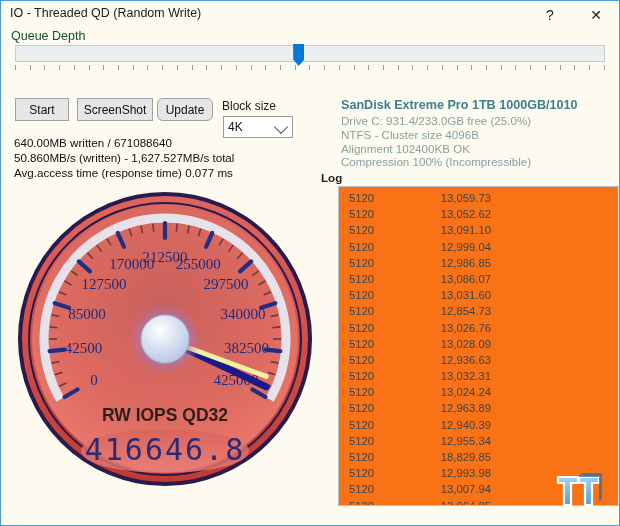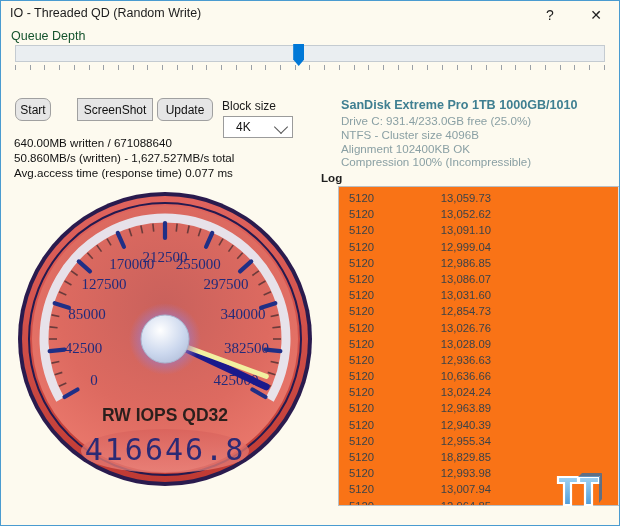--- a/index.html
+++ b/index.html
@@ -56,32 +56,32 @@
   .slider-ticks i{display:block;width:1px;height:5px;background:#9aa0a6;}
 
   
   .btn{
     position:absolute;top:97px;height:23px;
     background:#e6e6e6;border:1px solid #a0a0a0;
     font-family:"Liberation Sans",sans-serif;font-size:12px;color:#101010;
     box-sizing:border-box;cursor:default;
     display:flex;align-items:center;justify-content:center;
   }
-  #btn-start{left:14px;width:36px;border-radius:7px;}
+  #btn-start{left:14px;width:54px;}
   #btn-screenshot{left:76px;width:76px;}
   #btn-update{left:156px;width:56px;border-radius:6px;}
 
   .bs-label{position:absolute;left:221px;top:98px;font-size:12px;color:#1a1a1a;}
   .bs-select{
     position:absolute;left:222px;top:115px;width:70px;height:22px;
     background:#fff;border:1px solid #9b9b9b;box-sizing:border-box;
     font-size:12px;color:#111;
     display:flex;align-items:center;
   }
-  .bs-select .val{padding-left:12px;}
+  .bs-select .val{padding-left:4px;}
   .bs-select .chev{
     position:absolute;right:6px;top:5px;width:9px;height:9px;
     border-right:1.4px solid #555;border-bottom:1.4px solid #555;
     transform:rotate(45deg);
   }
 
   
   .stats{
     position:absolute;left:13px;top:134px;width:310px;
     font-size:11.6px;color:#111;line-height:15.2px;
@@ -274,21 +274,21 @@
         <div class="log-row">
           <span class="c1">5120</span>
           <span class="c2">13,028.09</span>
         </div>
         <div class="log-row">
           <span class="c1">5120</span>
           <span class="c2">12,936.63</span>
         </div>
         <div class="log-row">
           <span class="c1">5120</span>
-          <span class="c2">10,636.66</span>
+          <span class="c2">13,032.31</span>
         </div>
         <div class="log-row">
           <span class="c1">5120</span>
           <span class="c2">13,024.24</span>
         </div>
         <div class="log-row">
           <span class="c1">5120</span>
           <span class="c2">12,963.89</span>
         </div>
         <div class="log-row">

